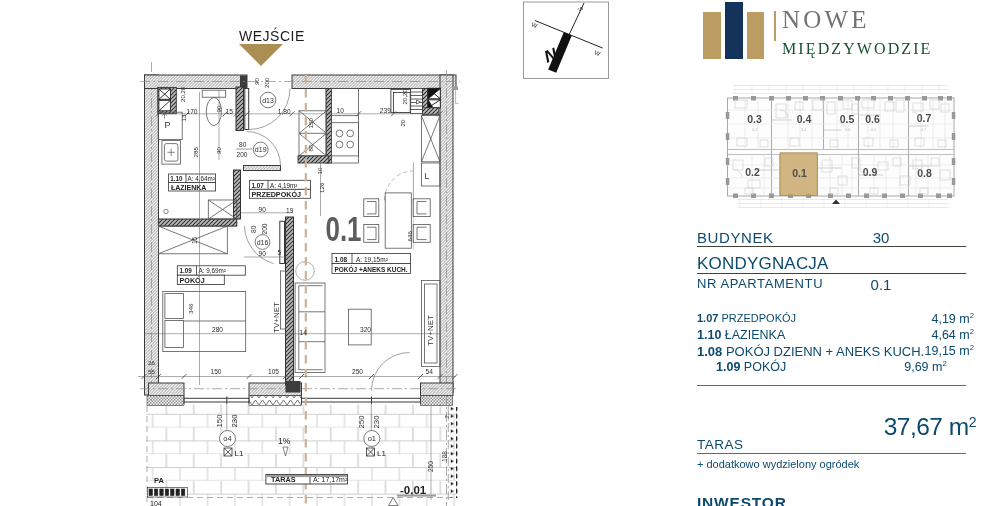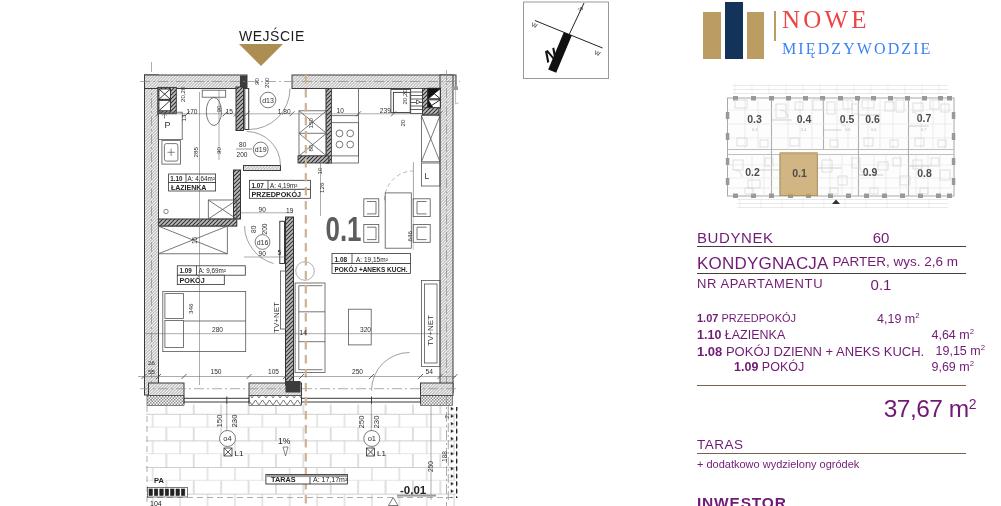--- a/index.html
+++ b/index.html
@@ -1,19 +1,19 @@
 <!DOCTYPE html>
 <html><head>
 <meta charset="utf-8">
 <style>
 html,body{margin:0;padding:0;background:#fff;}
 *{-webkit-font-smoothing:antialiased;}
 #page{position:relative;width:1001px;height:506px;background:#fff;overflow:hidden;font-family:"Liberation Sans",sans-serif;}
 .abs{position:absolute;}
-.tl{color:#701a75;}
+.tl{color:#0c4a6e;}
 .hr{position:absolute;height:0;border-top:1px solid #4e483c;}
 sup.s2{font-size:62%;vertical-align:super;line-height:0;}
 </style>
 </head>
 <body>
 <div id="page">
 
 <svg class="abs" style="left:0;top:0" width="1001" height="506" viewBox="0 0 1001 506" fill="none" stroke-linecap="butt">
 <defs>
 <pattern id="wh" width="3" height="3" patternUnits="userSpaceOnUse">
@@ -537,59 +537,58 @@
     </svg>
 
 <div class="abs" style="left:703px;top:12px;width:17.5px;height:47px;background:#bb9d63;"></div>
 
 <div class="abs" style="left:724.5px;top:2px;width:18.5px;height:57px;background:#14335a;"></div>
 
 <div class="abs" style="left:747px;top:12px;width:17px;height:47px;background:#bb9d63;"></div>
 
 <div class="abs" style="left:774px;top:11px;width:1.6px;height:30px;background:#bb9d63;"></div>
 
-<div class="abs" style="left:782px;top:6px;font-family:'Liberation Serif',serif;font-size:25px;letter-spacing:3.2px;color:#ef4444;">NOWE</div>
-
-<div class="abs" style="left:782px;top:40px;font-family:'Liberation Serif',serif;font-size:16px;letter-spacing:2.1px;color:#3b82f6;">MIĘDZYWODZIE</div>
+<div class="abs" style="left:782px;top:6px;font-family:'Liberation Serif',serif;font-size:25px;letter-spacing:3.2px;color:#737373;">NOWE</div>
+
+<div class="abs" style="left:782px;top:40px;font-family:'Liberation Serif',serif;font-size:16px;letter-spacing:2.1px;color:#14532d;">MIĘDZYWODZIE</div>
 
 <svg class="abs" style="left:523px;top:1px" width="86" height="78" viewBox="0 0 86 78">
 <rect x="0.5" y="1" width="85" height="76.5" fill="#fff" stroke="#999" stroke-width="1"></rect>
 <g transform="translate(-523,-1)">
 <path d="M534.9 20.5 L602.5 48" stroke="#222" stroke-width="1"></path>
 <path d="M552 71 L584 3" stroke="#222" stroke-width="1"></path>
 <path d="M548.2 69.5 L556.2 72.8 L571.8 35.5 L563.8 32.2 Z" fill="#111"></path>
 <text x="547" y="63" font-size="17" font-weight="700" font-style="italic" fill="#111" transform="rotate(-22 547 63)" font-family="Liberation Sans">N</text>
 <text x="578" y="8" font-size="6" fill="#222" transform="rotate(65 578 8)" font-family="Liberation Sans">S</text>
 <text x="531" y="26" font-size="6" fill="#222" transform="rotate(22 531 26)" font-family="Liberation Sans">W</text>
 <text x="594" y="54" font-size="6" fill="#222" transform="rotate(22 594 54)" font-family="Liberation Sans">W</text>
 </g>
 </svg>
 
 <div class="abs tl" style="left:697px;top:229px;font-size:15px;letter-spacing:0.6px;">BUDYNEK</div>
-<div class="abs tl" style="left:860px;top:229px;width:42px;text-align:center;font-size:15px;">60</div>
+<div class="abs tl" style="left:860px;top:229px;width:42px;text-align:center;font-size:15px;">30</div>
 <div class="hr" style="left:697px;top:246px;width:269px;border-color:#44403a;"></div>
 
 <div class="abs tl" style="left:697px;top:254px;font-size:17px;letter-spacing:0.2px;">KONDYGNACJA</div>
-<div class="abs tl" style="left:820px;top:254px;width:138px;text-align:right;font-size:13.5px;white-space:nowrap;">PARTER, wys. 2,6 m</div>
 <div class="hr" style="left:697px;top:272.5px;width:269px;border-color:#44403a;"></div>
 
 <div class="abs tl" style="left:697px;top:275.5px;font-size:13px;letter-spacing:0.6px;">NR APARTAMENTU</div>
 <div class="abs tl" style="left:860px;top:275.5px;width:42px;text-align:center;font-size:15px;">0.1</div>
 
 <div class="abs tl" style="left:697px;top:311.5px;font-size:11px;"><b style="font-weight:600">1.07</b> PRZEDPOKÓJ</div>
-<div class="abs tl" style="left:877px;top:311.5px;width:97px;font-size:12.5px;">4,19 m<sup class="s2">2</sup></div>
+<div class="abs tl" style="left:877px;top:311.5px;width:97px;text-align:right;font-size:12.5px;">4,19 m<sup class="s2">2</sup></div>
 <div class="abs tl" style="left:697px;top:327.5px;font-size:12.5px;"><b style="font-weight:600">1.10</b> ŁAZIENKA</div>
 <div class="abs tl" style="left:877px;top:327.5px;width:97px;text-align:right;font-size:12.5px;">4,64 m<sup class="s2">2</sup></div>
 <div class="abs tl" style="left:697px;top:343.5px;font-size:13px;"><b style="font-weight:600">1.08</b> POKÓJ DZIENN + ANEKS KUCH.</div>
-<div class="abs tl" style="left:877px;top:343.5px;width:97px;text-align:right;font-size:12.5px;margin-left:11px;">19,15 m<sup class="s2">2</sup></div>
-<div class="abs tl" style="left:734px;top:359.5px;font-size:12.5px;"><b style="font-weight:600">1.09</b> POKÓJ</div>
-<div class="abs tl" style="left:877px;top:359.5px;width:97px;text-align:right;font-size:12.5px;">9,69 m<sup class="s2">2</sup></div>
+<div class="abs tl" style="left:877px;top:343.5px;width:97px;text-align:right;font-size:12.5px;">19,15 m<sup class="s2">2</sup></div>
+<div class="abs tl" style="left:716px;top:359.5px;font-size:12.5px;"><b style="font-weight:600">1.09</b> POKÓJ</div>
+<div class="abs tl" style="left:877px;top:359.5px;width:97px;text-align:center;font-size:12.5px;">9,69 m<sup class="s2">2</sup></div>
 <div class="hr" style="left:697px;top:385px;width:269px;border-color:#756649;"></div>
 
-<div class="abs tl" style="left:830px;top:395px;width:146px;text-align:right;font-size:24.5px;letter-spacing:-0.5px;">37,67 m<sup style="font-size:14px;vertical-align:8px;line-height:0;">2</sup></div>
+<div class="abs tl" style="left:830px;top:413px;width:146px;text-align:right;font-size:24.5px;letter-spacing:-0.5px;">37,67 m<sup style="font-size:14px;vertical-align:8px;line-height:0;">2</sup></div>
 
 <div class="abs tl" style="left:697px;top:436.5px;font-size:13.5px;letter-spacing:0.5px;">TARAS</div>
 <div class="hr" style="left:697px;top:453px;width:269px;border-color:#756649;"></div>
 
 <div class="abs tl" style="left:697px;top:457.5px;font-size:11px;">+ dodatkowo wydzielony ogródek</div>
 
 <div class="abs tl" style="left:697px;top:494px;font-size:15.5px;font-weight:700;letter-spacing:0.8px;">INWESTOR</div>
 
 </div>
 

